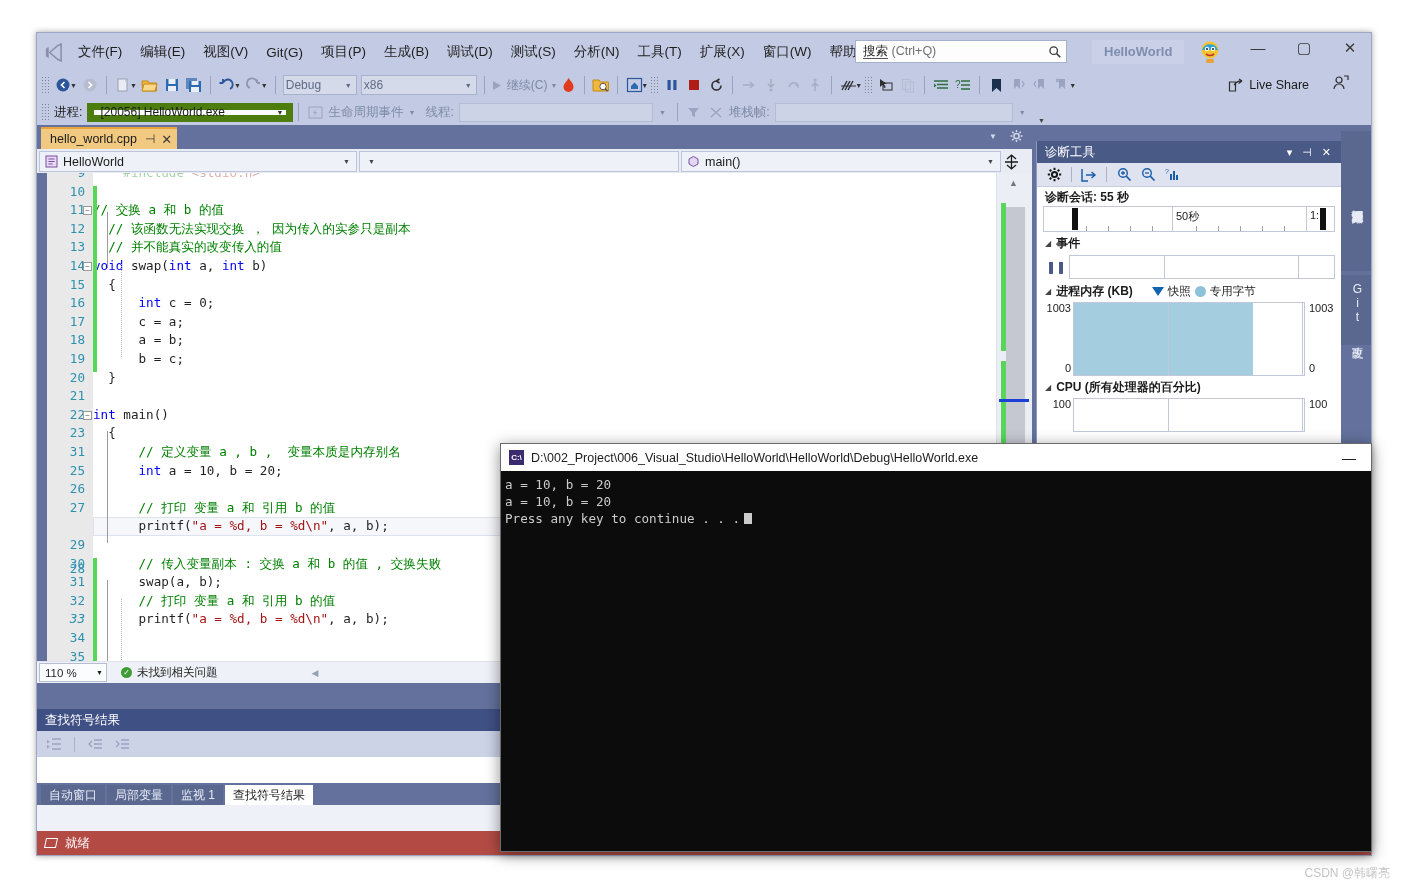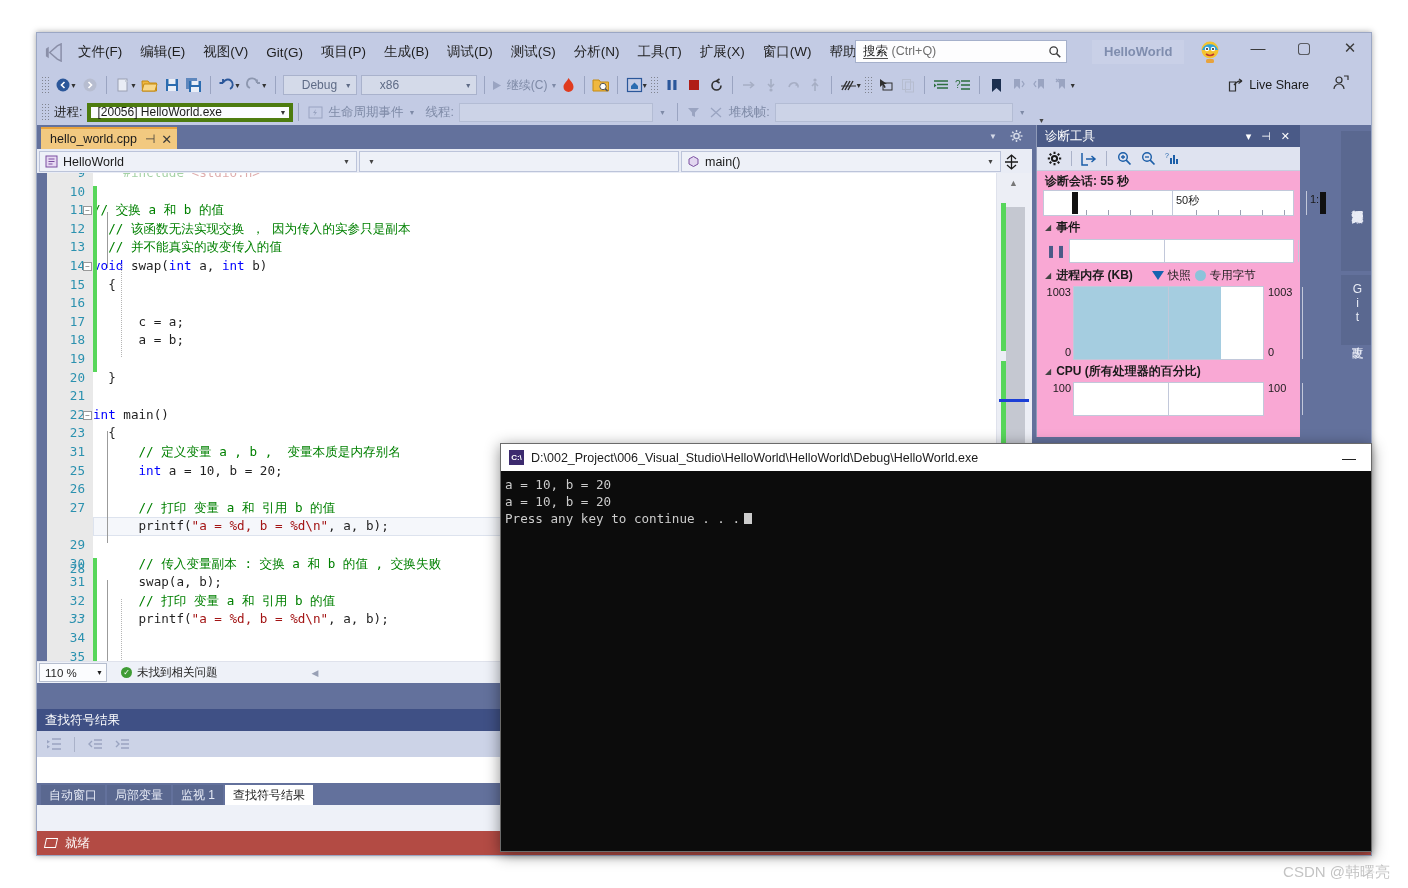--- a/index.html
+++ b/index.html
@@ -63,36 +63,36 @@
     padding-left: 4px; position: relative;
   }
   .grip { width: 9px; height: 18px; opacity: .55; margin-right: 2px;
     background-image: radial-gradient(#4a4a4a 32%, transparent 33%);
     background-size: 3px 3px; }
   .tsep { width: 1px; height: 18px; background: #9aa4c1; margin: 0 5px; }
   .ticon { width: 22px; height: 22px; display:flex; align-items:center; justify-content:center; }
   .tdrop { font-size: 7px; color:#333; margin-left:-4px; margin-right:2px; align-self:center;}
   .combo {
     height: 20px; background: #d4dae9; border: 1px solid #a9b2cc; color: #5e6b86;
-    font-size: 12px; display: flex; align-items: center; padding: 0 4px 0 18px; margin: 0 2px;
+    font-size: 12px; display: flex; align-items: center; padding: 0 4px 0 2px; margin: 0 2px;
   }
   .combo .cv { flex:1; white-space: nowrap; }
   .combo .ca { font-size: 7px; margin-left: 6px; color:#5e6b86; }
   .live {
     position: absolute; right: 62px; display:flex; align-items:center; gap:5px;
     font-size: 12.5px; color:#1b1b1b;
   }
 
   .toolbar2 {
     height: 26px; background: #c3cbe4; display:flex; align-items:center;
     padding-left: 4px; font-size: 12.5px; color: #1e1e1e; position: relative;
   }
   .lbl2 { margin: 0 5px 0 2px; white-space: nowrap; }
   .inp2 {
-    height: 19px; background:#fbfcfe; border:4px solid #4d7c0f; font-size:12px;
+    height: 19px; background:#fbfcfe; border:7px solid #4d7c0f; font-size:12px;
     display:flex; align-items:center; padding:0 3px 0 6px; color:#1b1b1b;text-align:center;
   }
   .inp2 .ca { font-size:7px; margin-left:auto; padding-left:8px; color:#333; }
   .flat2 { height:19px; background:#ccd3e7; border:1px solid #b3bcd4; }
   .dis { color:#7e8aa6; }
 
   
   .work { position: relative; height: 584px; background:#63719c; }
 
   
@@ -164,21 +164,21 @@
     display:flex; align-items:center; font-size:11.5px; color:#1f1f1f; border-top:1px solid #dfe2ec;
   }
   .zoomcombo { width:68px; height:19px; border:1px solid #b6becf; background:#fbfcfe;
     display:flex; align-items:center; padding:0 3px 0 5px; margin-left:2px; font-size:11.5px;}
   .zoomcombo .ca{ margin-left:auto; font-size:7px;}
   .okdot { width:11px; height:11px; border-radius:50%; background:#3f9c35; color:#fff;
     font-size:8px; line-height:11px; text-align:center; margin:0 5px 0 14px;}
 
   
   .diag {
-    position:absolute; left:999px; top:0; width:264px; height:312px; background:#f9a8d4;
+    position:absolute; left:999px; top:16px; width:305px; height:312px; background:#ffffff;
     border-left:1px solid #8f9ab8;
   }
   .diag-title {
     height:22px; background:#4a5a87; color:#fff; font-size:12.5px;
     display:flex; align-items:center; padding:0 5px 0 8px;
   }
   .diag-title .sp{flex:1;}
   .diag-title .ic{ padding:0 5px; font-size:11px;}
   .diag-toolbar {
     height:24px; background:#dfe3f0; display:flex; align-items:center; padding-left:6px; gap:2px;
@@ -245,21 +245,21 @@
   .con-ico { width:15px; height:15px; background:#3c2a6e; color:#fff; font-size:8px;
     display:flex; align-items:center; justify-content:center; margin-right:7px; font-weight:bold;}
   .con-min { margin-left:auto; width:44px; text-align:center; font-size:14px; color:#222; }
   .con-body { padding:5px 0 0 2px; }
   .con-line {
     font-family:"DejaVu Sans Mono","Liberation Mono",monospace; font-size:12.6px;
     color:#ccc; white-space:pre; line-height:17px; padding-left:2px;
   }
   .caret { display:inline-block; width:8px; height:11px; background:#ccc; vertical-align:-1px; margin-left:4px;}
 
-  .wm { position:absolute; right:18px; bottom:6px; color:#b9b9b9; font-size:15px; opacity:.85;text-align:center;}
+  .wm { position:absolute; right:18px; bottom:6px; color:#b9b9b9; font-size:12px; opacity:.85;text-align:center;}
 </style>
 </head>
 <body>
 
 <div id="root">
 
   <div id="vswin">
 
     <div class="menubar">
       <div class="vslogo">
@@ -634,22 +634,24 @@
             <div class="hlline" style="top: 344.4px;"></div>
             <div class="codeline" style="top: -8px;"><span class="cm" style="opacity:.35">    #include <span class="st">&lt;stdio.h&gt;</span></span></div>
             <div class="codeline" style="top: 10.6px;"></div>
             <div class="codeline" style="top: 29.2px;"><span class="cm">// 交换 a 和 b 的值</span></div>
             <div class="fold" style="top: 33.2px; left: -10px;">−</div>
             <div class="codeline" style="top: 66.4px;"><span class="cm">  // 并不能真实的改变传入的值</span></div>
             <div class="codeline" style="top: 47.8px;"><span class="cm">  // 该函数无法实现交换 ， 因为传入的实参只是副本</span></div>
             <div class="codeline" style="top: 85px;"><span class="kw">void</span> swap(<span class="kw">int</span> a, <span class="kw">int</span> b)</div>
             <div class="fold" style="top: 89px; left: -10px;">−</div>
             <div class="codeline" style="top: 103.6px;">  {</div>
+            <div class="codeline" style="top: 122.2px;">      <span class="kw">int</span> c = 0;</div>
             <div class="codeline" style="top: 140.8px;">      c = a;</div>
             <div class="codeline" style="top: 159.4px;">      a = b;</div>
+            <div class="codeline" style="top: 178px;">      b = c;</div>
             <div class="codeline" style="top: 196.6px;">  }</div>
             <div class="codeline" style="top: 215.2px;"></div>
             <div class="codeline" style="top: 233.8px;"><span class="kw">int</span> main()</div>
             <div class="fold" style="top: 237.8px; left: -10px;">−</div>
             <div class="codeline" style="top: 252.4px;">  {</div>
             <div class="codeline" style="top: 271px;"><span class="cm">      // 定义变量 a , b ,  变量本质是内存别名</span></div>
             <div class="codeline" style="top: 289.6px;">      <span class="kw">int</span> a = 10, b = 20;</div>
             <div class="codeline" style="top: 308.2px;"></div>
             <div class="codeline" style="top: 326.8px;"><span class="cm">      // 打印 变量 a 和 引用 b 的值</span></div>
             <div class="codeline" style="top: 345.4px;">      printf(<span class="st">"a = %d, b = %d<span class="st">\n</span>"</span>, a, b);</div>

